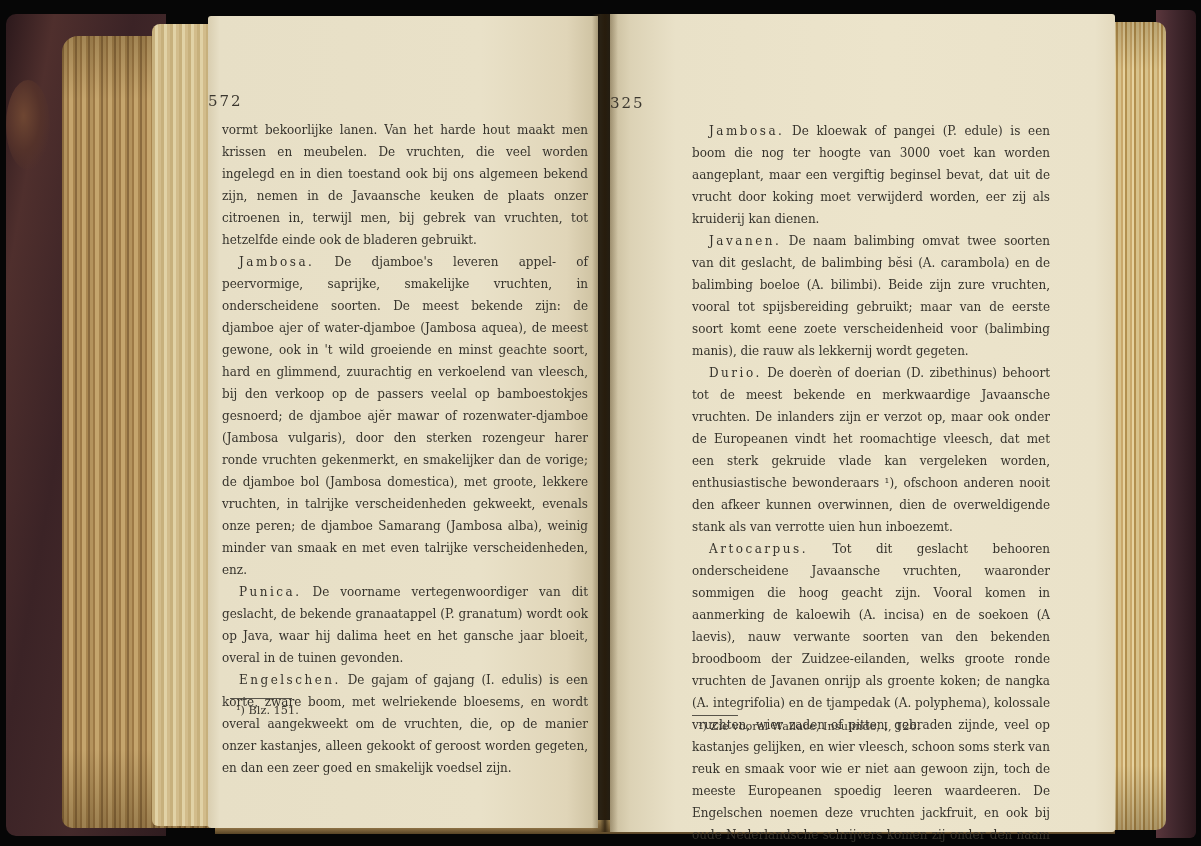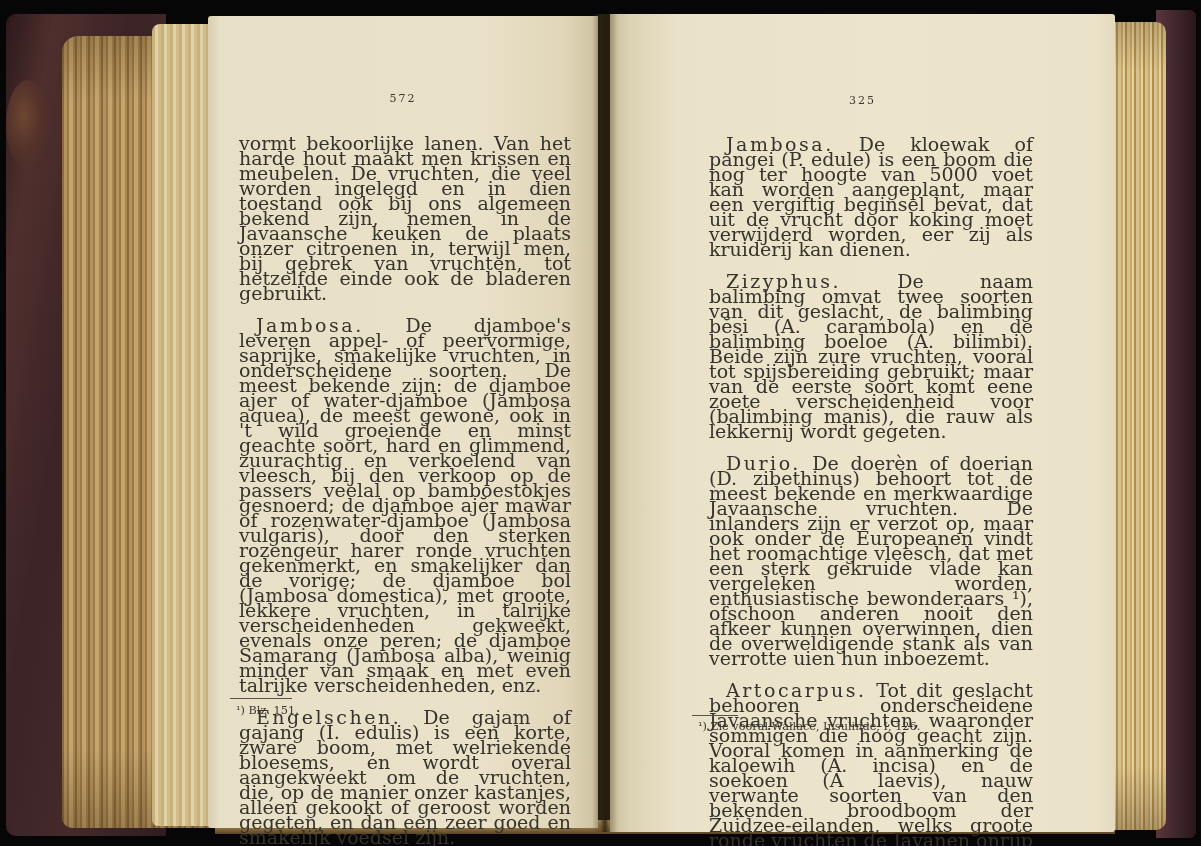--- a/index.html
+++ b/index.html
@@ -65,30 +65,30 @@
     border-radius:0 3px 3px 0;
   }
   .gutter {
     left:592px; top:14px; width:26px; height:818px; z-index:5;
     background:linear-gradient(90deg,rgba(80,62,34,0) 0%,rgba(84,66,36,.45) 32%,rgba(45,32,14,.85) 50%,rgba(84,66,36,.4) 66%,rgba(80,62,34,0) 100%);
     pointer-events:none;
   }
 
   
   .page-number {
-    left:0; top:76px; width:100%; text-align:center;
-    font-size:11px; letter-spacing:2px; color:#3b372f;
+    left:0; top:76px; width:100%; text-align:left;
+    font-size:15px; letter-spacing:2px; color:#3b372f;
   }
   .page-right .page-number { top:80px; }
   .body-col { top:103px; }
   .page-left  .body-col { left:14px;  width:366px; }
   .page-right .body-col { left:82px;  width:358px; top:106px; }
   .body-col p {
-    margin:17px; text-indent:17px; text-align:justify; text-justify:inter-word;
-    font-size:19px; line-height:15px; color:#36332c;
+    margin:0; text-indent:17px; text-align:justify; text-justify:inter-word;
+    font-size:12px; line-height:22px; color:#36332c;
   }
   .body-col p.cont { text-indent:0; }
   .genus { letter-spacing:2.5px; }
   .fn-rule { height:1px; background:#57534a; }
   .page-left  .fn-rule { left:22px; top:682px; width:62px; }
   .page-right .fn-rule { left:82px; top:701px; width:46px; }
   .footnote { font-size:11.3px; color:#3b372f; }
   .page-left  .footnote { left:28px; top:688px; }
   .page-right .footnote { left:88px; top:706px; }
 </style>
@@ -101,33 +101,34 @@
   <div class="cover-knot"></div>
   <div class="edge-left-outer"></div>
   <div class="edge-left-inner"></div>
   <div class="bottom-edge-strip"></div>
 
   <div class="page-left">
     <div class="page-number">572</div>
     <div class="body-col">
       <p class="cont"><span>vormt bekoorlijke lanen. Van het harde hout maakt men krissen en meubelen. De vruchten, die veel worden ingelegd en in dien toestand ook bij ons algemeen bekend zijn, nemen in de Javaansche keuken de plaats onzer citroenen in, terwijl men, bij gebrek van vruchten, tot hetzelfde einde ook de bladeren gebruikt.</span></p>
       <p><span class="genus">Jambosa.</span> <span>De djamboe's leveren appel- of peervormige, saprijke, smakelijke vruchten, in onderscheidene soorten. De meest bekende zijn: de djamboe ajer of water-djamboe (Jambosa aquea), de meest gewone, ook in 't wild groeiende en minst geachte soort, hard en glimmend, zuurachtig en verkoelend van vleesch, bij den verkoop op de passers veelal op bamboestokjes gesnoerd; de djamboe ajĕr mawar of rozenwater-djamboe (Jambosa vulgaris), door den sterken rozengeur harer ronde vruchten gekenmerkt, en smakelijker dan de vorige; de djamboe bol (Jambosa domestica), met groote, lekkere vruchten, in talrijke verscheidenheden gekweekt, evenals onze peren; de djamboe Samarang (Jambosa alba), weinig minder van smaak en met even talrijke verscheidenheden, enz.</span></p>
+      <p><span class="genus">Punica.</span> <span>De voorname vertegenwoordiger van dit geslacht, de bekende granaatappel (P. granatum) wordt ook op Java, waar hij dalima heet en het gansche jaar bloeit, overal in de tuinen gevonden.</span></p>
       <p><span class="genus">Engelschen.</span> <span>De gajam of gajang (I. edulis) is een korte, zware boom, met welriekende bloesems, en wordt overal aangekweekt om de vruchten, die, op de manier onzer kastanjes, alleen gekookt of geroost worden gegeten, en dan een zeer goed en smakelijk voedsel zijn.</span></p>
     </div>
     <div class="fn-rule"></div>
     <div class="footnote">¹) Blz. 151.</div>
   </div>
 
   <div class="gutter"></div>
 
   <div class="page-right">
     <div class="page-number">325</div>
     <div class="body-col">
-      <p><span class="genus">Jambosa.</span> <span>De kloewak of pangei (P. edule) is een boom die nog ter hoogte van 5000 voet kan worden aangeplant, maar een vergiftig beginsel bevat, dat uit de vrucht door koking moet verwijderd worden, eer zij als kruiderij kan dienen.</span></p>
-      <p><span class="genus">Zizyphus.</span> <span>De naam balimbing omvat twee soorten van dit geslacht, de balimbing bĕsi (A. carambola) en de balimbing boeloe (A. bilimbi). Beide zijn zure vruchten, vooral tot spijsbereiding gebruikt; maar van de eerste soort komt eene zoete verscheidenheid voor (balimbing manis), die rauw als lekkernij wordt gegeten.</span></p>
+      <p><span class="genus">Jambosa.</span> <span>De kloewak of pangei (P. edule) is een boom die nog ter hoogte van 3000 voet kan worden aangeplant, maar een vergiftig beginsel bevat, dat uit de vrucht door koking moet verwijderd worden, eer zij als kruiderij kan dienen.</span></p>
+      <p><span class="genus">Javanen.</span> <span>De naam balimbing omvat twee soorten van dit geslacht, de balimbing bĕsi (A. carambola) en de balimbing boeloe (A. bilimbi). Beide zijn zure vruchten, vooral tot spijsbereiding gebruikt; maar van de eerste soort komt eene zoete verscheidenheid voor (balimbing manis), die rauw als lekkernij wordt gegeten.</span></p>
       <p><span class="genus">Durio.</span> <span>De doerèn of doerian (D. zibethinus) behoort tot de meest bekende en merkwaardige Javaansche vruchten. De inlanders zijn er verzot op, maar ook onder de Europeanen vindt het roomachtige vleesch, dat met een sterk gekruide vlade kan vergeleken worden, enthusiastische bewonderaars ¹), ofschoon anderen nooit den afkeer kunnen overwinnen, dien de overweldigende stank als van verrotte uien hun inboezemt.</span></p>
       <p><span class="genus">Artocarpus.</span> <span>Tot dit geslacht behooren onderscheidene Javaansche vruchten, waaronder sommigen die hoog geacht zijn. Vooral komen in aanmerking de kaloewih (A. incisa) en de soekoen (A laevis), nauw verwante soorten van den bekenden broodboom der Zuidzee-eilanden, welks groote ronde vruchten de Javanen onrijp als groente koken; de nangka (A. integrifolia) en de tjampedak (A. polyphema), kolossale vruchten, wier zaden of pitten, gebraden zijnde, veel op kastanjes gelijken, en wier vleesch, schoon soms sterk van reuk en smaak voor wie er niet aan gewoon zijn, toch de meeste Europeanen spoedig leeren waardeeren. De Engelschen noemen deze vruchten jackfruit, en ook bij oude Nederlandsche schrijvers komen zij onder den naam jakka voor, die van Malabaarschen oorsprong is. De tĕrĕp (A. elastica) heeft eene soortgelijke vrucht, maar van minder hoedanigheid, wier taai en kleverig sap als vogellijm wordt gebruikt.</span></p>
       <p><span class="genus">Java.</span> <span>De tjĕrmé (C. nodiflora) is een kleine, geelachtige, platronde, geribde vrucht, van aangenaam zuurachtigen smaak, die veelal geconfijt wordt.</span></p>
     </div>
     <div class="fn-rule"></div>
     <div class="footnote">¹) Zie vooral Wallace, Insulinde, I, 126.</div>
   </div>
 
   <div class="edge-right"></div>
   <div class="cover-right"></div>

